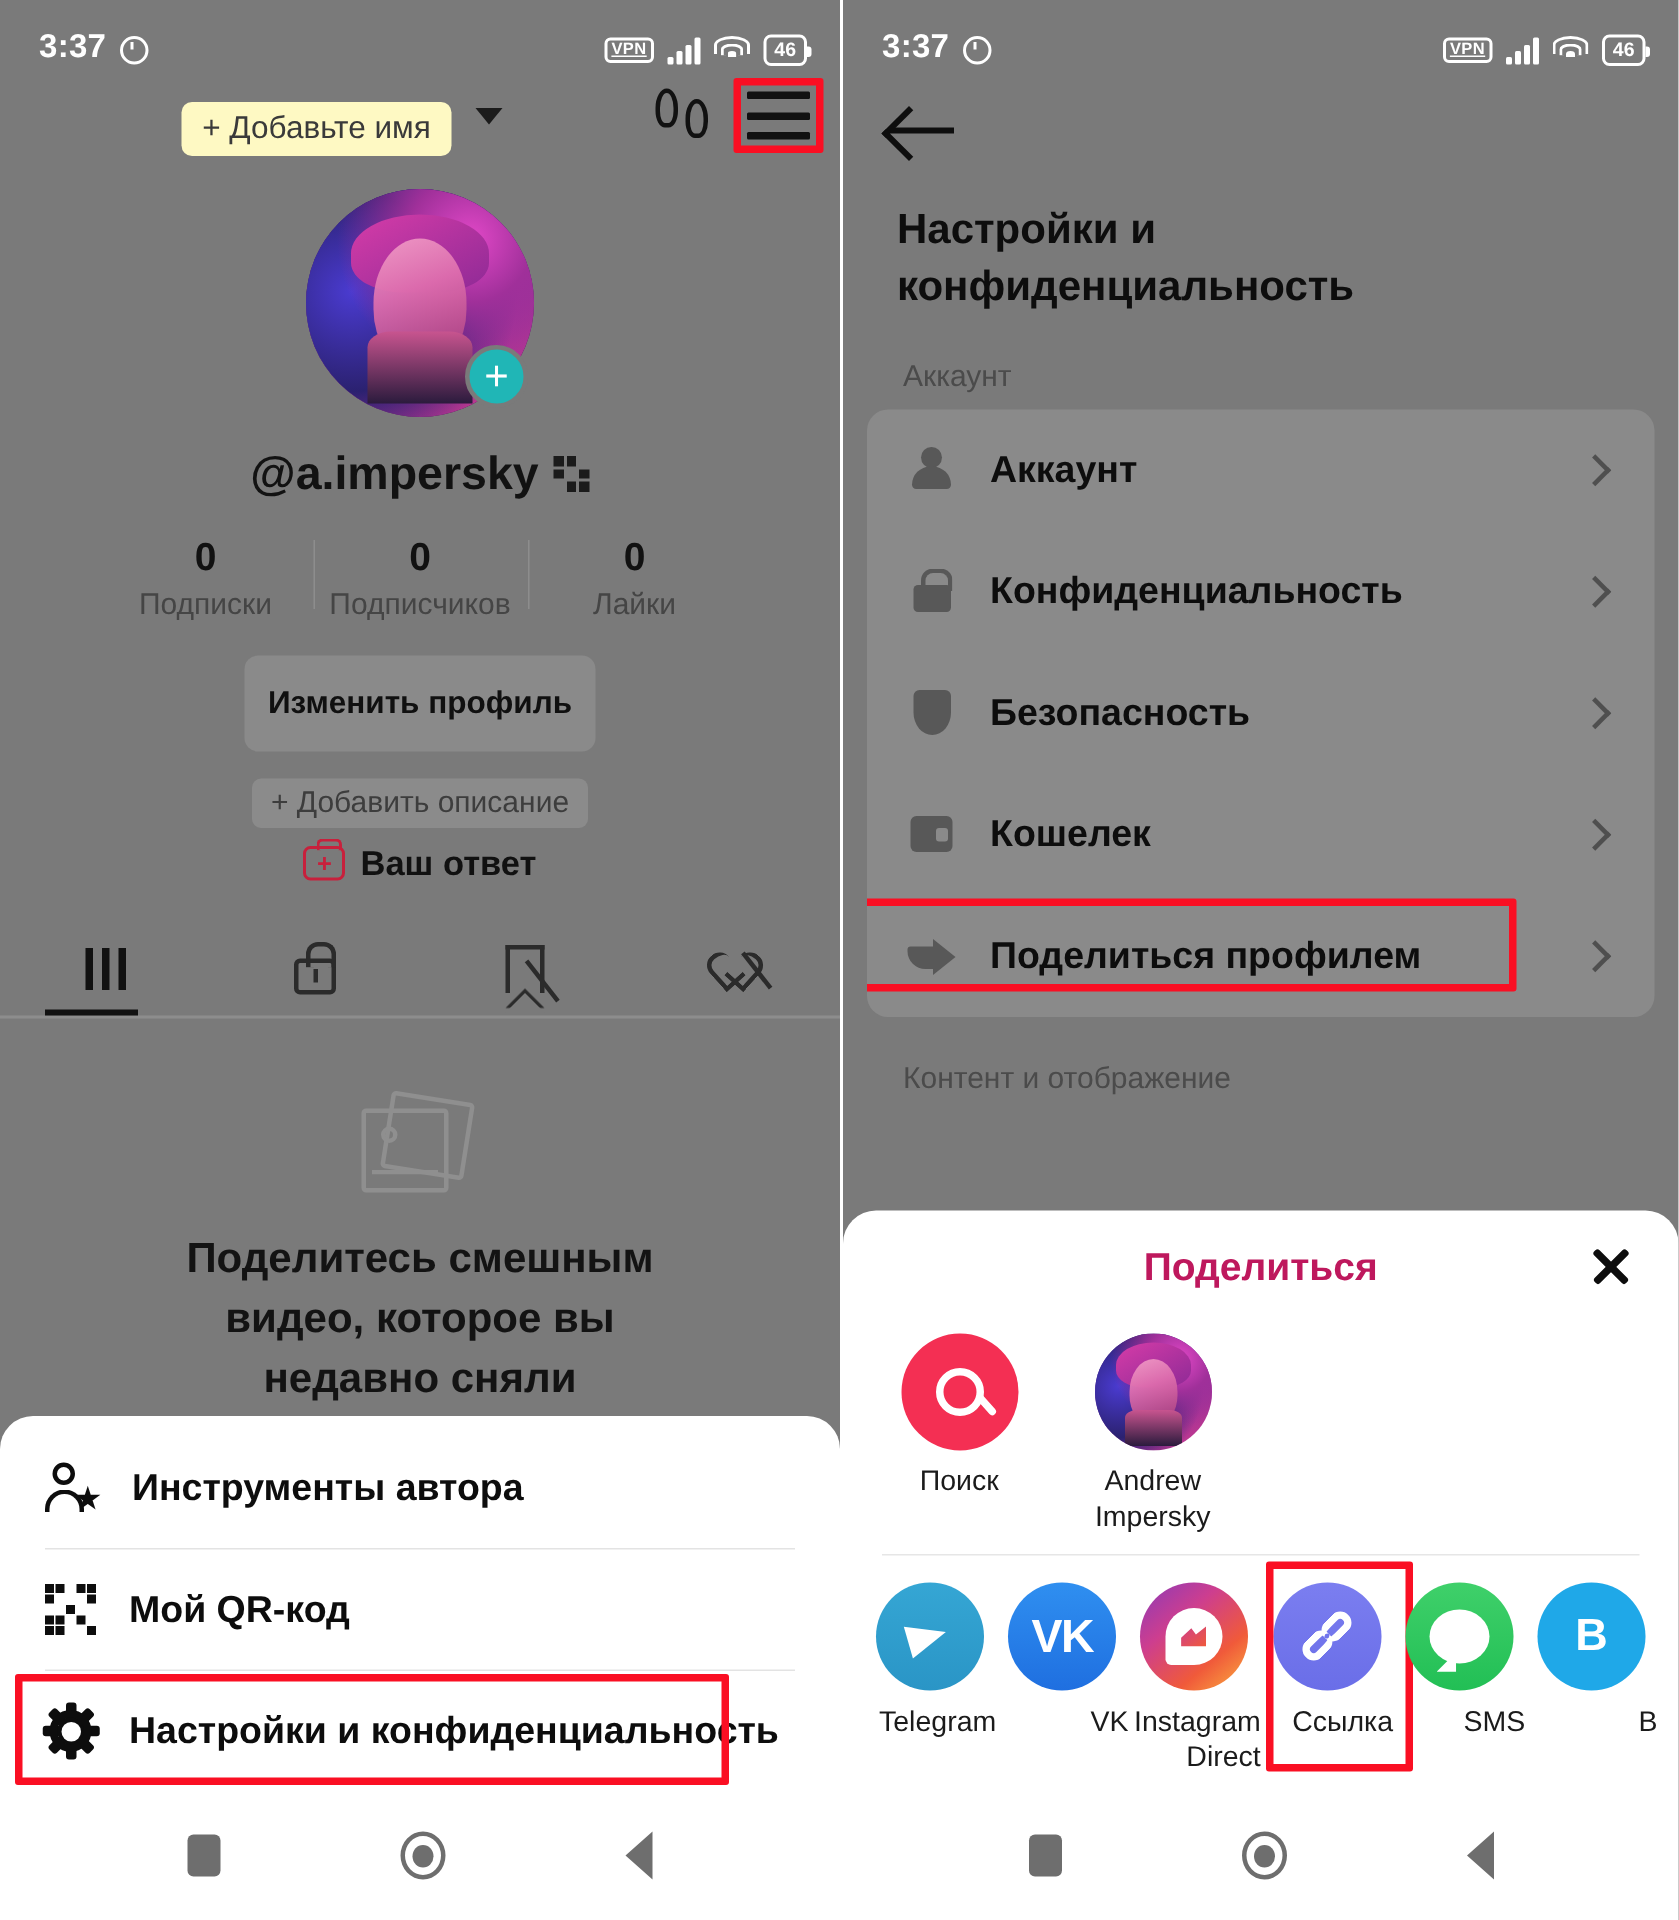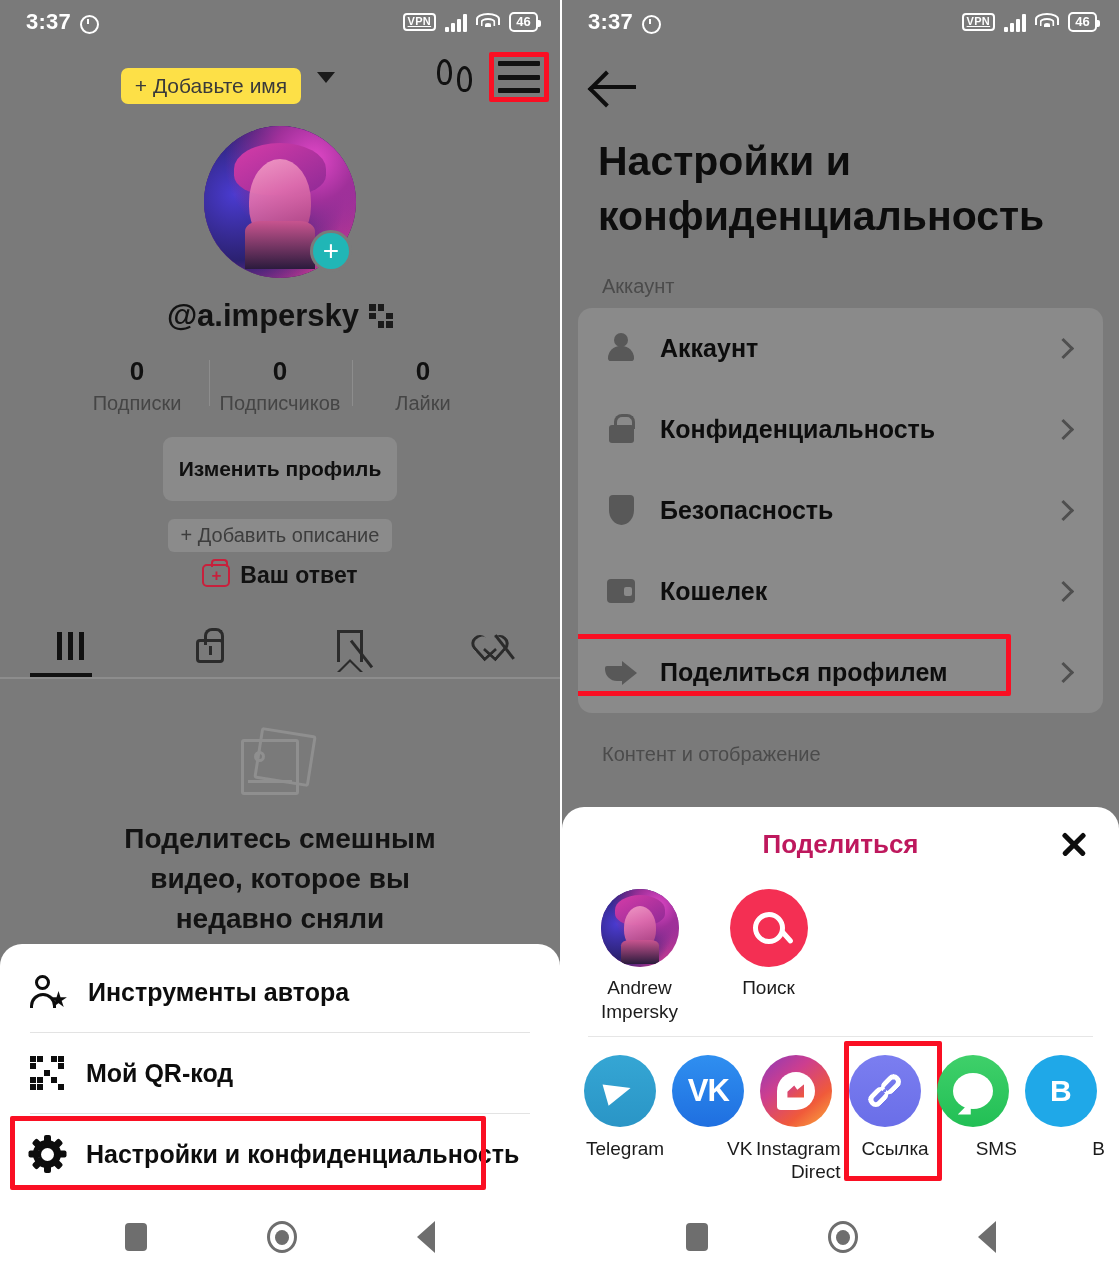--- a/index.html
+++ b/index.html
@@ -9,21 +9,21 @@
     background:#ffffff;
     overflow:hidden;
   }
   .screens { display:flex; width:1119px; height:1280px; }
   .panel { position:relative; height:1280px; overflow:hidden; background:#7a7a7a; }
   .panel-left { width:560px; }
   .panel-right { width:559px; border-left:2px solid #ffffff; }
 
   
   .statusbar {
-    height:44px; display:flex; align-items:center;
+    height:44px; display:flex; align-items:flex-end;
     justify-content:space-between; padding:0 22px 0 26px;
     color:#ffffff; font-size:22px; font-weight:bold;
     letter-spacing:0.2px;
   }
   .sb-left { display:flex; align-items:center; gap:7px; }
   .sb-right { display:flex; align-items:center; gap:9px; }
   .alarm-ico { width:20px; height:20px; position:relative; display:inline-block; }
   .alarm-ico:before {
     content:""; position:absolute; left:2px; top:3px;
     width:15px; height:15px; border:2.2px solid #fff; border-radius:50%;
@@ -55,21 +55,21 @@
   }
   .batt:after { content:""; position:absolute; right:-5px; top:6px;
     width:3px; height:7px; background:#fff; border-radius:0 2px 2px 0; }
 
   
   .prof-topbar {
     display:flex; align-items:center; height:66px;
     padding:0 20px; position:relative;
   }
   .name-pill {
-    background:#fde047; border-radius:7px; padding:6px 14px;
+    background:#fef9c3; border-radius:7px; padding:6px 14px;
     color:#3a3a3a; font-size:21px; margin-left:auto;margin-top:17px;
   }
   .chev-down {
     width:0; height:0; margin-left:16px; margin-right:auto;
     border-left:9px solid transparent; border-right:9px solid transparent;
     border-top:11px solid #1b1b1b;
   }
   .foot-ico { width:44px; height:40px; position:relative; }
   .foot-ico i, .foot-ico u {
     position:absolute; border:3px solid #111; border-radius:50% 50% 42% 42%;
@@ -229,21 +229,21 @@
     height:13px; margin:-6.5px 0 0 -6.5px; background:#fff; border-radius:50%;
     z-index:3; }
 
   
   .back-arrow { width:46px; height:34px; position:relative; margin:26px 0 0 30px; }
   .back-arrow:before { content:""; position:absolute; left:0; top:15px;
     width:44px; height:4px; background:#0e0e0e; }
   .back-arrow:after { content:""; position:absolute; left:1px; top:6px;
     width:22px; height:22px; border-left:4px solid #0e0e0e;
     border-bottom:4px solid #0e0e0e; transform:rotate(45deg); }
-  .set-title { font-size:41px; font-weight:bold; color:#0d0d0d;
+  .set-title { font-size:28px; font-weight:bold; color:#0d0d0d;
     line-height:1.35; margin:30px 36px 0; }
   .sec-label { font-size:20px; color:#4b4b4b; margin:30px 0 10px 40px; }
   .set-card { background:#8a8a8a; border-radius:14px; margin:0 16px;
     overflow:hidden; }
   .set-row { display:flex; align-items:center; height:81px; padding:0 26px;
     position:relative; }
   .set-ico { width:34px; margin-right:22px; display:flex;
     justify-content:center; }
   .set-lab { font-size:25px; font-weight:bold; color:#0d0d0d; flex:1; }
   .chev-r { width:15px; height:15px; border-top:3.5px solid #4f4f4f;
@@ -629,33 +629,33 @@
     <div class="sec-label">Контент и отображение</div>
 
     <div class="sheet-right">
       <div class="share-head">
         <span class="share-title">Поделиться</span>
         <span class="close-x"></span>
       </div>
 
       <div class="contacts-row">
         <div class="contact">
+          <div class="c-circ c-search">
+              <span class="mag"></span>
+            </div>
+          <div class="c-lab">Поиск</div>
+        </div>
+        <div class="contact">
           <div class="c-circ">
             <span class="av-g1" style="position:absolute;inset:0;"></span>
             <span class="av-hair" style="position:absolute;left:50%;top:8%;transform:translateX(-50%);width:50px;height:30px;"></span>
             <span class="av-face" style="position:absolute;left:50%;top:22%;transform:translateX(-50%);width:32px;height:44px;"></span>
             <span class="av-neck" style="position:absolute;left:50%;bottom:4%;transform:translateX(-50%);width:38px;height:24px;"></span>
           </div>
           <div class="c-lab">Andrew Impersky</div>
-        </div>
-        <div class="contact">
-          <div class="c-circ c-search">
-              <span class="mag"></span>
-            </div>
-          <div class="c-lab">Поиск</div>
         </div>
       </div>
 
       <div class="hr-line"></div>
 
       <div class="apps-row">
         <div class="app">
           <div class="a-circ a-tg">
               <span class="tg-plane"></span>
             </div>

